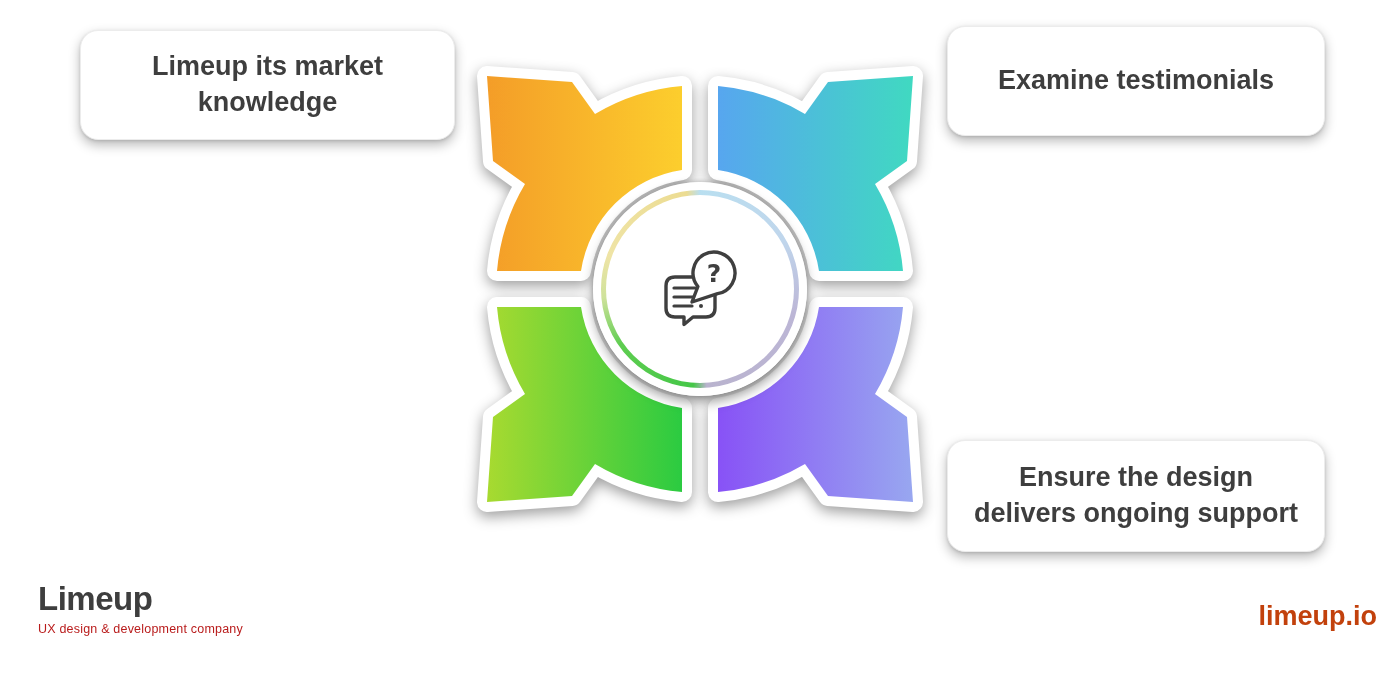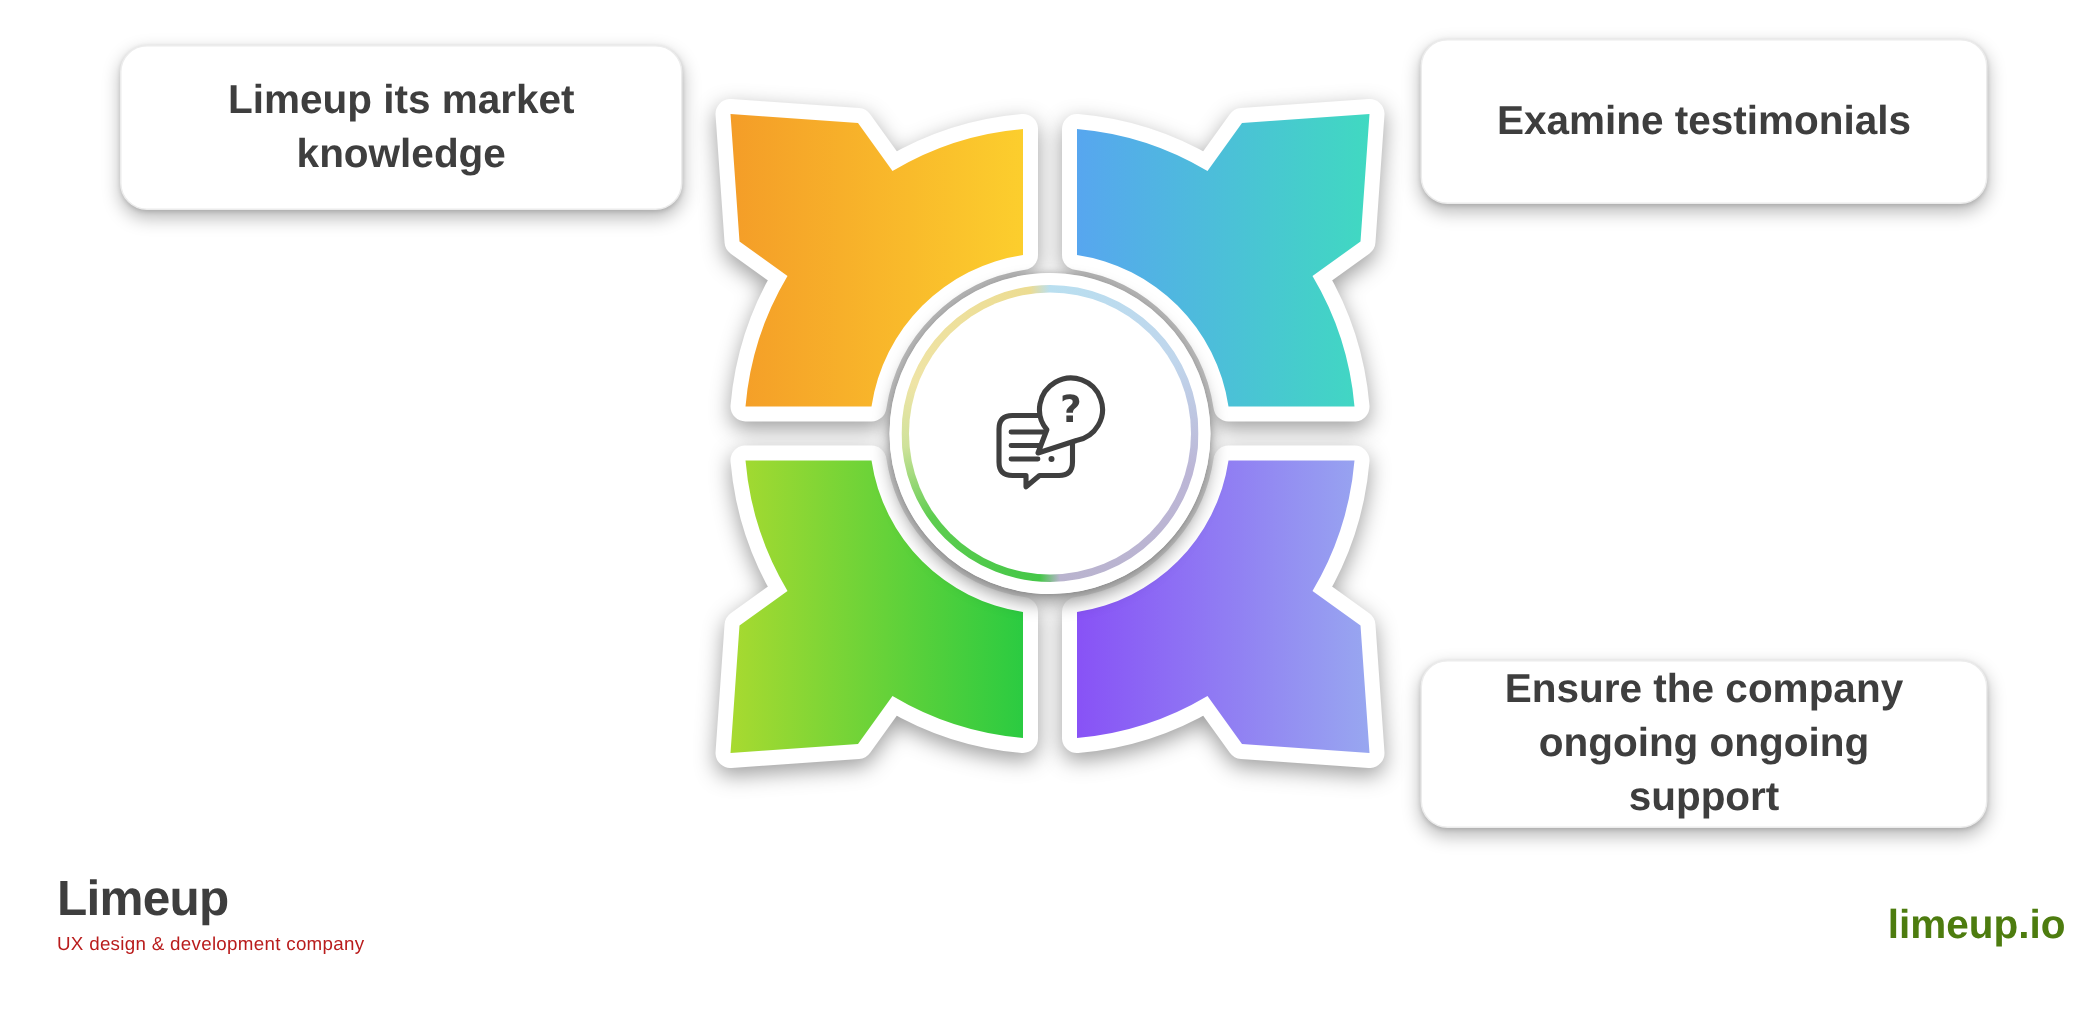--- a/index.html
+++ b/index.html
@@ -37,21 +37,21 @@
   }
   .circle-face{position:absolute;left:5px;top:5px;right:5px;bottom:5px;border-radius:50%;background:#fff;}
   .center-icon{position:absolute;left:50%;top:50%;transform:translate(-50%,-50%);}
   .center-icon .stroke{fill:#ffffff;stroke:#3f3f3f;stroke-width:3.4;stroke-linejoin:round;}
   .center-icon .lines{fill:none;stroke:#3f3f3f;stroke-width:3.2;stroke-linecap:round;}
   .center-icon text{fill:#3f3f3f;font-family:"DejaVu Sans", sans-serif;font-weight:600;font-size:25px;}
   
   .logo{position:absolute;left:38px;top:582px;color:#3e3e3e;}
   .logo .wordmark{font-size:33px;font-weight:800;letter-spacing:-.5px;line-height:1;}
   .logo .tagline{font-size:12.5px;font-weight:400;color:#b91c1c;margin-top:7px;letter-spacing:.2px;}
-  .website{position:absolute;right:23px;top:601px;font-size:27px;font-weight:700;color:#4d7c0f;}
+  .website{position:absolute;right:23px;top:601px;font-size:27px;font-weight:700;color:#c2410c;}
 </style>
 </head>
 <body>
 
 <div class="stage">
 
   <svg class="arrows" width="1400" height="676" viewBox="0 0 1400 676">
     <defs>
       <linearGradient id="gradYellow" gradientUnits="userSpaceOnUse" x1="-213" y1="0" x2="-18" y2="0">
         <stop offset="0%" stop-color="#F49D28"></stop>
@@ -89,21 +89,21 @@
     </svg>
   </div>
 
   <div class="card tl">
     <span>Limeup its market knowledge</span>
   </div>
   <div class="card tr">
     <span>Examine testimonials</span>
   </div>
   <div class="card br">
-    <span>Ensure the company ongoing ongoing support</span>
+    <span>Ensure the design delivers ongoing support</span>
   </div>
 
   <div class="logo">
     <div class="wordmark">Limeup</div>
     <div class="tagline">UX design &amp; development company</div>
   </div>
   <div class="website">limeup.io</div>
 
 </div>
 

